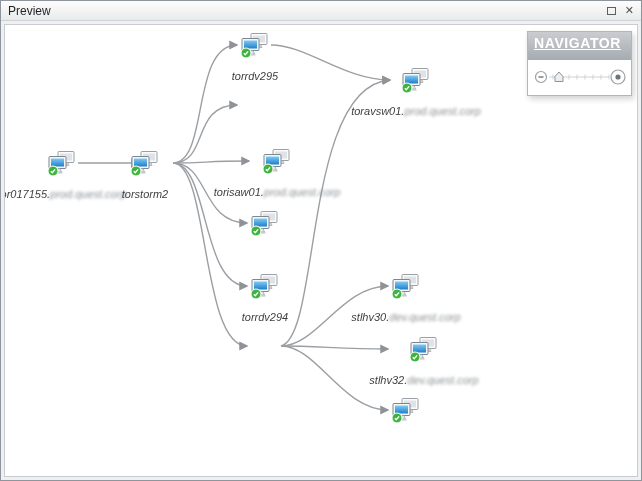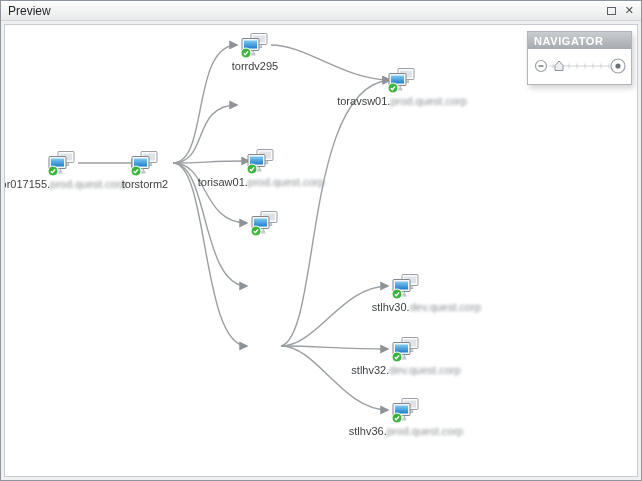--- a/index.html
+++ b/index.html
@@ -20,27 +20,27 @@
 
   .content { flex:1; padding:3px; }
   .canvas { position:relative; width:100%; height:100%; background:#ffffff;
             border:1px solid #c8ccd0; overflow:hidden; }
 
   .edge-layer { position:absolute; left:0; top:0; width:100%; height:100%; }
   .edge { fill:none; stroke:#9b9fa3; stroke-width:1.4px; }
 
   .node { position:absolute; width:150px; margin-left:-75px; text-align:center; }
   .node svg { display:block; margin:0 auto; }
-  .node-label { font-size:11px; color:#3c3f42; margin-top:1px; white-space:nowrap; }
+  .node-label { font-size:11px; color:#3c3f42; margin-top:11px; white-space:nowrap;font-style:italic; }
   .blur { filter:blur(1.6px); color:#8a8f94; }
 
   .navigator { position:absolute; top:6px; right:5px; width:105px; background:#fff;
                border:1px solid #b2b6ba; box-shadow:2px 3px 6px rgba(0,0,0,.18); }
-  .nav-header { background:linear-gradient(#c9cdd1,#a6abb1); color:#fff; font-size:11px;
-                font-weight:bold; letter-spacing:.6px; padding:3px 6px 2px; }
+  .nav-header { background:linear-gradient(#c9cdd1,#a6abb1); color:#fff; font-size:14px;
+                font-weight:bold; letter-spacing:.6px; padding:3px 6px 9px;text-decoration:underline; }
   .nav-body { padding:7px 5px 8px; }
   .nav-body svg { display:block; margin:0 auto; }
 </style>
 </head>
 <body>
 
 <div class="window">
   <div class="titlebar">
     <span class="title">Preview</span>
     <span class="win-buttons">
@@ -145,21 +145,21 @@
             <path d="M17 11.5 h4 l1 3 h-6 z" fill="#d0d4d8" stroke="#9aa0a6" stroke-width="0.6"></path>
             <rect x="2" y="5.5" width="17" height="12" rx="1" fill="#f4f6f8" stroke="#7f868d"></rect>
             <rect x="4" y="7.5" width="13" height="8" fill="url(#scr)"></rect>
             <path d="M8 17.5 h5 l1.5 3.5 h-8 z" fill="#e2e5e8" stroke="#8b9198" stroke-width="0.6"></path>
             <rect x="5.5" y="21" width="10" height="1.6" fill="#c7cbd0"></rect>
             <circle cx="6" cy="20" r="5" fill="#3db43d" stroke="#fff"></circle>
             <path d="M3.8 20.2 l1.5 1.6 2.8-3.4" stroke="#fff" stroke-width="1.4" fill="none"></path>
           </svg>
           <div class="node-label"><span>torrdv295</span></div>
         </div>
-        <div class="node" style="left: 256px; top: 124px;">
+        <div class="node" style="left: 272px; top: 124px;">
           <svg width="30" height="26" viewBox="0 0 30 26">
             <rect x="11" y="0.5" width="16" height="11" rx="1" fill="#fbfbfb" stroke="#9aa0a6"></rect>
             <rect x="13" y="2.5" width="12" height="7" fill="#dfe3e7"></rect>
             <path d="M17 11.5 h4 l1 3 h-6 z" fill="#d0d4d8" stroke="#9aa0a6" stroke-width="0.6"></path>
             <rect x="2" y="5.5" width="17" height="12" rx="1" fill="#f4f6f8" stroke="#7f868d"></rect>
             <rect x="4" y="7.5" width="13" height="8" fill="url(#scr)"></rect>
             <path d="M8 17.5 h5 l1.5 3.5 h-8 z" fill="#e2e5e8" stroke="#8b9198" stroke-width="0.6"></path>
             <rect x="5.5" y="21" width="10" height="1.6" fill="#c7cbd0"></rect>
             <circle cx="6" cy="20" r="5" fill="#3db43d" stroke="#fff"></circle>
             <path d="M3.8 20.2 l1.5 1.6 2.8-3.4" stroke="#fff" stroke-width="1.4" fill="none"></path>
@@ -172,49 +172,63 @@
             <rect x="13" y="2.5" width="12" height="7" fill="#dfe3e7"></rect>
             <path d="M17 11.5 h4 l1 3 h-6 z" fill="#d0d4d8" stroke="#9aa0a6" stroke-width="0.6"></path>
             <rect x="2" y="5.5" width="17" height="12" rx="1" fill="#f4f6f8" stroke="#7f868d"></rect>
             <rect x="4" y="7.5" width="13" height="8" fill="url(#scr)"></rect>
             <path d="M8 17.5 h5 l1.5 3.5 h-8 z" fill="#e2e5e8" stroke="#8b9198" stroke-width="0.6"></path>
             <rect x="5.5" y="21" width="10" height="1.6" fill="#c7cbd0"></rect>
             <circle cx="6" cy="20" r="5" fill="#3db43d" stroke="#fff"></circle>
             <path d="M3.8 20.2 l1.5 1.6 2.8-3.4" stroke="#fff" stroke-width="1.4" fill="none"></path>
           </svg>
         </div>
-        <div class="node" style="left: 397px; top: 43px;">
+        <div class="node" style="left: 260px; top: 249px;">
+          <svg width="30" height="26" viewBox="0 0 30 26">
+            <rect x="11" y="0.5" width="16" height="11" rx="1" fill="#fbfbfb" stroke="#9aa0a6"></rect>
+            <rect x="13" y="2.5" width="12" height="7" fill="#dfe3e7"></rect>
+            <path d="M17 11.5 h4 l1 3 h-6 z" fill="#d0d4d8" stroke="#9aa0a6" stroke-width="0.6"></path>
+            <rect x="2" y="5.5" width="17" height="12" rx="1" fill="#f4f6f8" stroke="#7f868d"></rect>
+            <rect x="4" y="7.5" width="13" height="8" fill="url(#scr)"></rect>
+            <path d="M8 17.5 h5 l1.5 3.5 h-8 z" fill="#e2e5e8" stroke="#8b9198" stroke-width="0.6"></path>
+            <rect x="5.5" y="21" width="10" height="1.6" fill="#c7cbd0"></rect>
+            <circle cx="6" cy="20" r="5" fill="#3db43d" stroke="#fff"></circle>
+            <path d="M3.8 20.2 l1.5 1.6 2.8-3.4" stroke="#fff" stroke-width="1.4" fill="none"></path>
+          </svg>
+          <div class="node-label"><span>torrdv294</span></div>
+        </div>
+        <div class="node" style="left: 411px; top: 43px;">
           <svg width="30" height="26" viewBox="0 0 30 26">
             <rect x="11" y="0.5" width="16" height="11" rx="1" fill="#fbfbfb" stroke="#9aa0a6"></rect>
             <rect x="13" y="2.5" width="12" height="7" fill="#dfe3e7"></rect>
             <path d="M17 11.5 h4 l1 3 h-6 z" fill="#d0d4d8" stroke="#9aa0a6" stroke-width="0.6"></path>
             <rect x="2" y="5.5" width="17" height="12" rx="1" fill="#f4f6f8" stroke="#7f868d"></rect>
             <rect x="4" y="7.5" width="13" height="8" fill="url(#scr)"></rect>
             <path d="M8 17.5 h5 l1.5 3.5 h-8 z" fill="#e2e5e8" stroke="#8b9198" stroke-width="0.6"></path>
             <rect x="5.5" y="21" width="10" height="1.6" fill="#c7cbd0"></rect>
             <circle cx="6" cy="20" r="5" fill="#3db43d" stroke="#fff"></circle>
             <path d="M3.8 20.2 l1.5 1.6 2.8-3.4" stroke="#fff" stroke-width="1.4" fill="none"></path>
           </svg>
           <div class="node-label"><span>toravsw01.</span><span class="blur">prod.quest.corp</span></div>
         </div>
-        <div class="node" style="left: 401px; top: 249px; text-align: right;">
+        <div class="node" style="left: 401px; top: 249px;">
           <svg width="30" height="26" viewBox="0 0 30 26">
             <rect x="11" y="0.5" width="16" height="11" rx="1" fill="#fbfbfb" stroke="#9aa0a6"></rect>
             <rect x="13" y="2.5" width="12" height="7" fill="#dfe3e7"></rect>
             <path d="M17 11.5 h4 l1 3 h-6 z" fill="#d0d4d8" stroke="#9aa0a6" stroke-width="0.6"></path>
             <rect x="2" y="5.5" width="17" height="12" rx="1" fill="#f4f6f8" stroke="#7f868d"></rect>
             <rect x="4" y="7.5" width="13" height="8" fill="url(#scr)"></rect>
             <path d="M8 17.5 h5 l1.5 3.5 h-8 z" fill="#e2e5e8" stroke="#8b9198" stroke-width="0.6"></path>
             <rect x="5.5" y="21" width="10" height="1.6" fill="#c7cbd0"></rect>
             <circle cx="6" cy="20" r="5" fill="#3db43d" stroke="#fff"></circle>
             <path d="M3.8 20.2 l1.5 1.6 2.8-3.4" stroke="#fff" stroke-width="1.4" fill="none"></path>
           </svg>
           <div class="node-label"><span>stlhv30.</span><span class="blur">dev.quest.corp</span></div>
         </div>
-        <div class="node" style="left: 401px; top: 312px;">
+        <div class="node" style="left: 419px; top: 312px;">
           <svg width="30" height="26" viewBox="0 0 30 26">
             <rect x="11" y="0.5" width="16" height="11" rx="1" fill="#fbfbfb" stroke="#9aa0a6"></rect>
             <rect x="13" y="2.5" width="12" height="7" fill="#dfe3e7"></rect>
             <path d="M17 11.5 h4 l1 3 h-6 z" fill="#d0d4d8" stroke="#9aa0a6" stroke-width="0.6"></path>
             <rect x="2" y="5.5" width="17" height="12" rx="1" fill="#f4f6f8" stroke="#7f868d"></rect>
             <rect x="4" y="7.5" width="13" height="8" fill="url(#scr)"></rect>
             <path d="M8 17.5 h5 l1.5 3.5 h-8 z" fill="#e2e5e8" stroke="#8b9198" stroke-width="0.6"></path>
             <rect x="5.5" y="21" width="10" height="1.6" fill="#c7cbd0"></rect>
             <circle cx="6" cy="20" r="5" fill="#3db43d" stroke="#fff"></circle>
             <path d="M3.8 20.2 l1.5 1.6 2.8-3.4" stroke="#fff" stroke-width="1.4" fill="none"></path>
@@ -226,17 +240,16 @@
             <rect x="11" y="0.5" width="16" height="11" rx="1" fill="#fbfbfb" stroke="#9aa0a6"></rect>
             <rect x="13" y="2.5" width="12" height="7" fill="#dfe3e7"></rect>
             <path d="M17 11.5 h4 l1 3 h-6 z" fill="#d0d4d8" stroke="#9aa0a6" stroke-width="0.6"></path>
             <rect x="2" y="5.5" width="17" height="12" rx="1" fill="#f4f6f8" stroke="#7f868d"></rect>
             <rect x="4" y="7.5" width="13" height="8" fill="url(#scr)"></rect>
             <path d="M8 17.5 h5 l1.5 3.5 h-8 z" fill="#e2e5e8" stroke="#8b9198" stroke-width="0.6"></path>
             <rect x="5.5" y="21" width="10" height="1.6" fill="#c7cbd0"></rect>
             <circle cx="6" cy="20" r="5" fill="#3db43d" stroke="#fff"></circle>
             <path d="M3.8 20.2 l1.5 1.6 2.8-3.4" stroke="#fff" stroke-width="1.4" fill="none"></path>
           </svg>
-          <div class="node-label"><span>stlhv36.</span><span class="blur">prod.quest.corp</span></div>
         </div>
       </div>
   </div>
 </div>
 
 </body></html>

